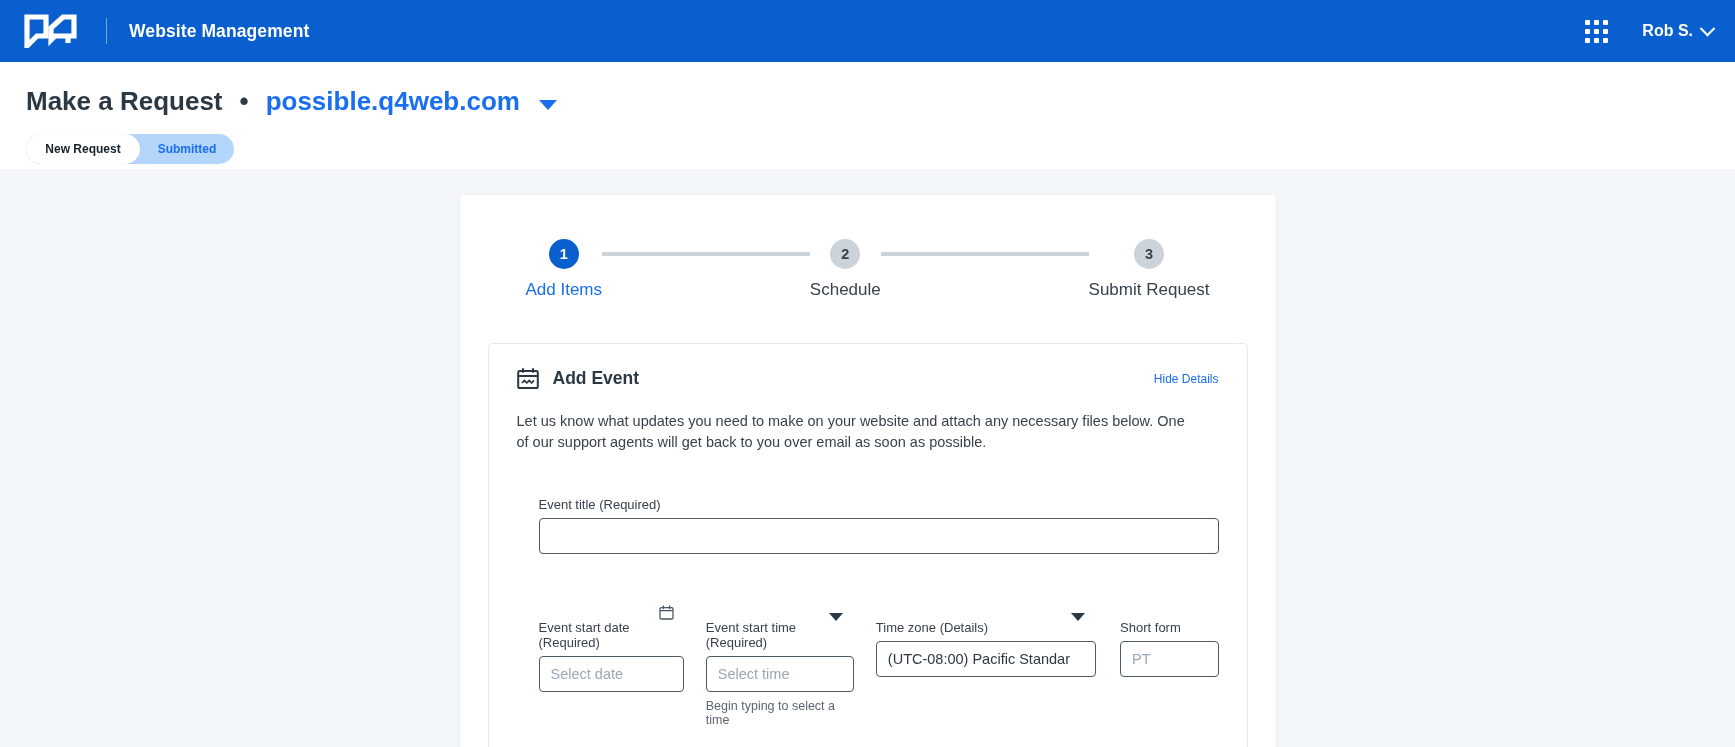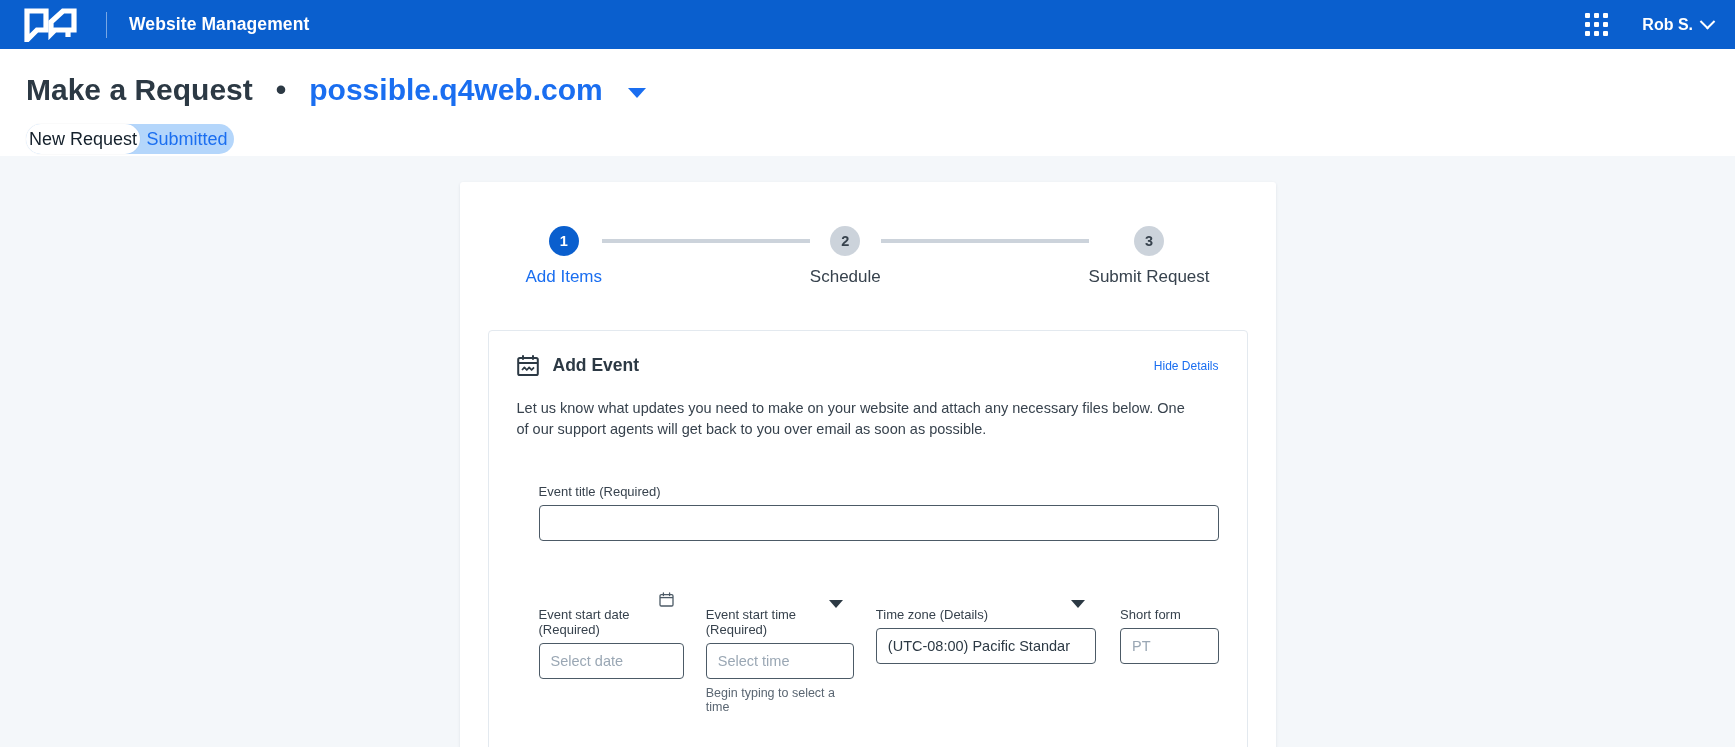--- a/index.html
+++ b/index.html
@@ -5,21 +5,21 @@
   * { box-sizing: border-box; margin: 0; padding: 0; }
   html, body {
     width: 1735px; height: 747px;
     font-family: "Liberation Sans", sans-serif;
     background: #f4f7fa;
     overflow: hidden;
   }
 
   
   .topbar {
-    height: 49px;
+    height: 62px;
     background: #0a5fce;
     display: flex;
     align-items: center;
     padding: 0 22px 0 24px;
     position: relative;
   }
   .logo-mark { width: 54px; height: 34px; display: block; flex: 0 0 auto; }
   .topbar-divider {
     width: 1px; height: 26px; background: rgba(255,255,255,.45);
     margin: 0 22px 0 28px;
@@ -38,38 +38,38 @@
     font-size: 16px; font-weight: bold; cursor: pointer; white-space: nowrap;
   }
   .chev-white {
     width: 11px; height: 11px; border-right: 2.2px solid #fff; border-bottom: 2.2px solid #fff;
     transform: rotate(45deg) translate(-2px,-2px);
   }
 
   
   .page-header { background: #fff; padding: 24px 0 0 26px; height: 107px; }
   .page-title {
-    font-size: 30px; font-weight: bold; color: #2c3944; white-space: nowrap;
-    display: flex; align-items: center; gap: 12px;
+    font-size: 26px; font-weight: bold; color: #2c3944; white-space: nowrap;
+    display: flex; align-items: center; gap: 6px;
   }
   .page-title .dot-sep { margin: 0 11px; color: #2c3944; }
   .site-link { color: #1a6ef0; cursor: pointer; }
   .caret-blue {
     display: inline-block; margin-left: 13px;
     width: 0; height: 0;
     border-left: 9px solid transparent; border-right: 9px solid transparent;
     border-top: 10px solid #1a6ef0;
     position: relative; top: 3px; cursor: pointer;
   }
   .toggle {
     margin-top: 17px; display: inline-flex; background: #b4d6fb;
     border-radius: 999px; height: 30px; align-items: center; width: 208px;
   }
   .toggle-opt {
-    font-size: 18px; font-weight: normal; height: 30px; display: flex;
+    font-size: 12px; font-weight: bold; height: 30px; display: flex;
     align-items: center; justify-content: center; cursor: pointer; border-radius: 999px;
   }
   .toggle-opt.active { background: #fff; color: #14202b; width: 114px; box-shadow: 0 0 0 1px rgba(0,0,0,.02); }
   .toggle-opt.inactive { color: #1a6ef0; width: 94px; }
 
   
   .main { background: #f4f7fa; height: calc(747px - 62px - 107px); padding-top: 26px; }
   .card {
     width: 816px; margin: 0 auto; background: #fff; border-radius: 3px;
     box-shadow: 0 1px 3px rgba(20,40,70,.10);

